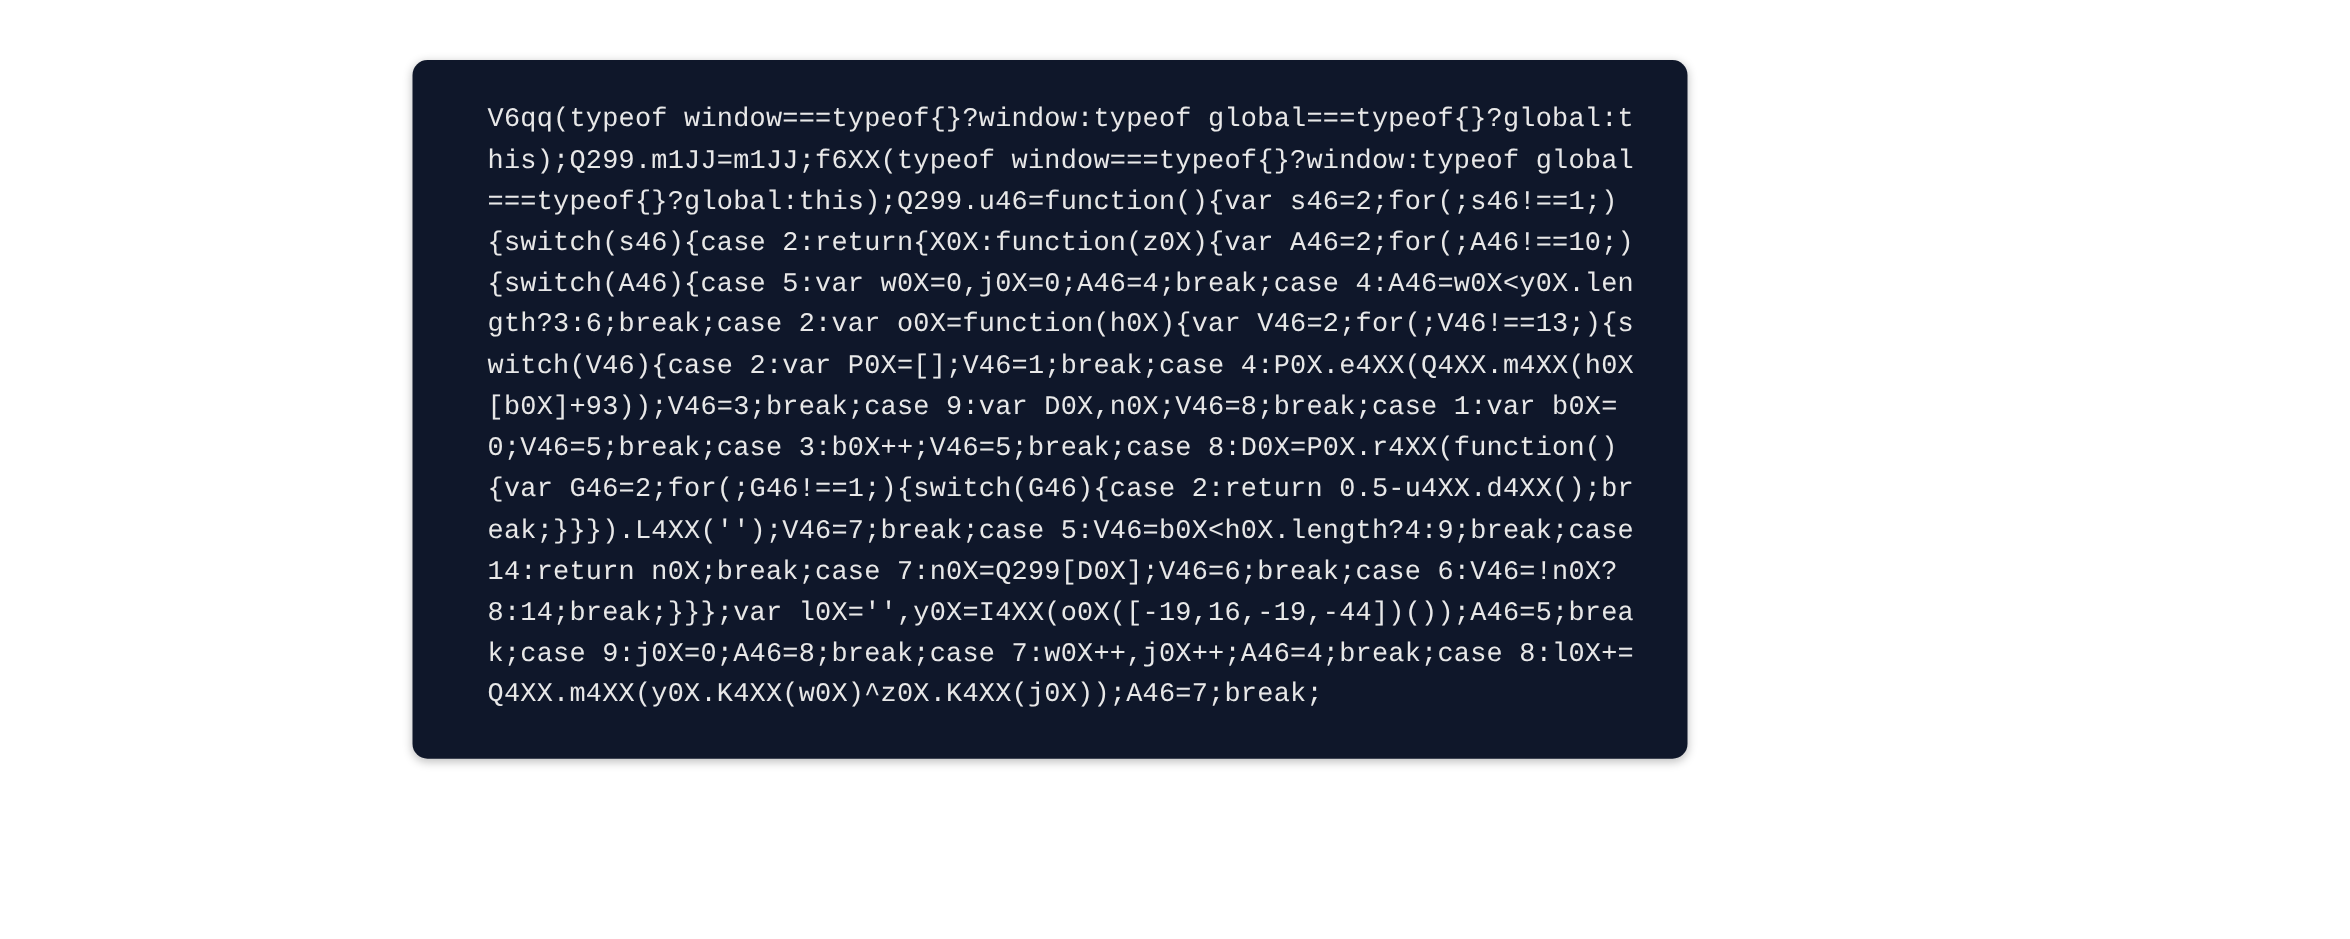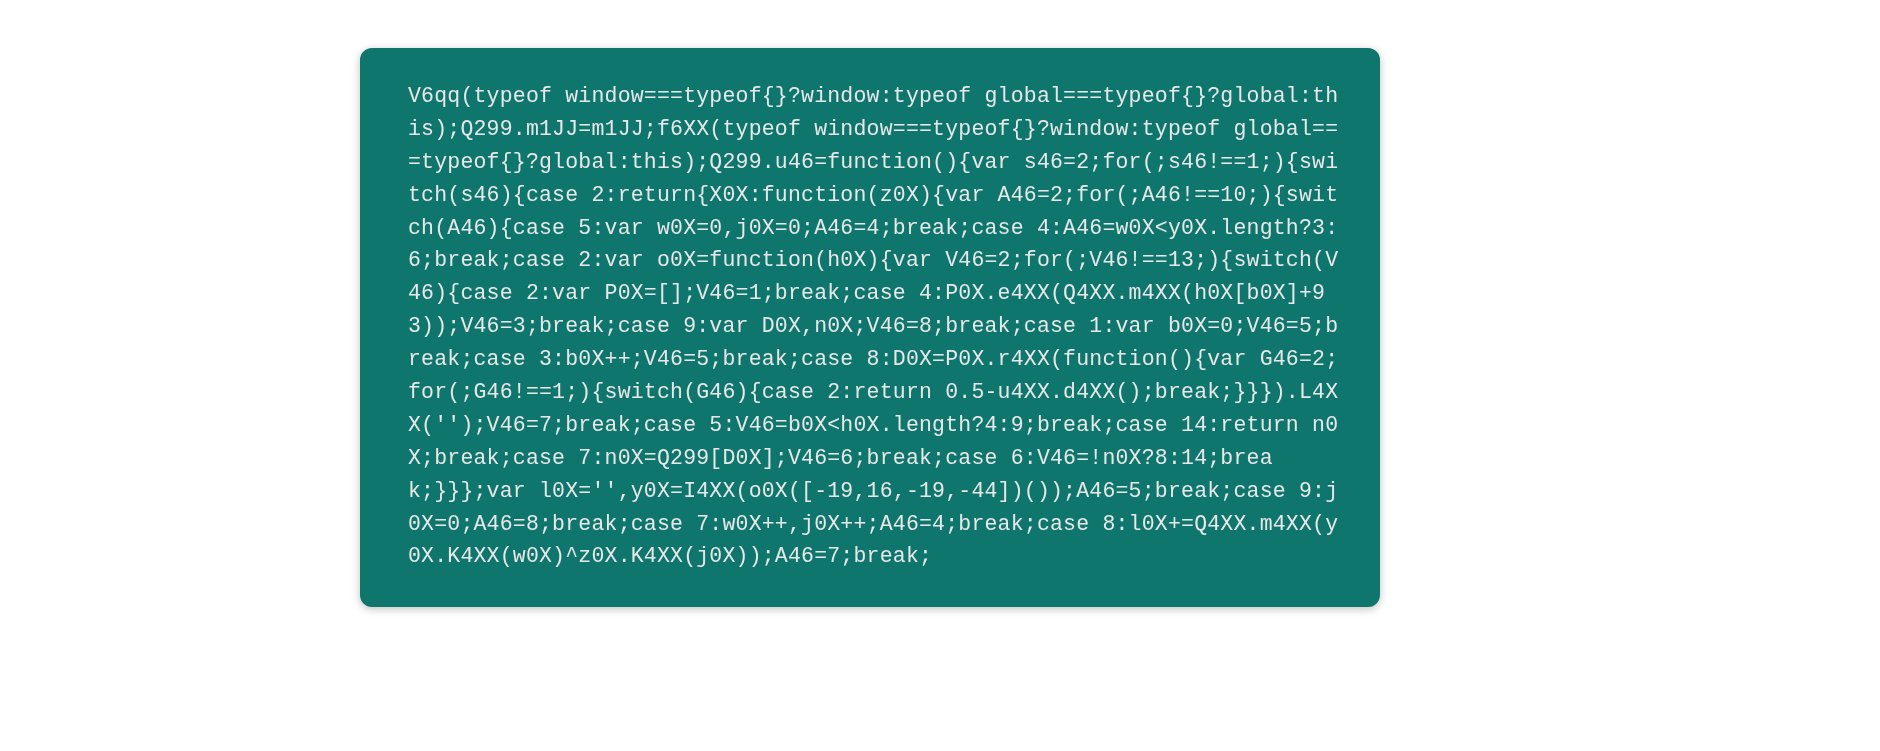--- a/index.html
+++ b/index.html
@@ -8,26 +8,25 @@
     width: 1880px;
     height: 751px;
     background: #ffffff;
     font-family: "Consolas", "Menlo", "Courier New", monospace;
   }
   .code-block {
     position: absolute;
     left: 330px;
     top: 48px;
     width: 1020px;
-    background: #0f766e;
+    background: #0f172a;
     border-radius: 12px;
     box-shadow: 0 2px 8px rgba(0,0,0,0.25);
-    padding: 32px 38px 34px 48px;
+    padding: 32px 38px 34px 60px;
     box-sizing: border-box;
-    margin-left: 30px;
   }
   .code-text {
     color: #e8e8e8;
     font-size: 21.5px;
     line-height: 1.53;
     letter-spacing: 0.2px;
     white-space: pre-wrap;
     word-break: break-all;
     font-family: "Consolas", "Menlo", "Courier New", monospace;
     margin: 0;

